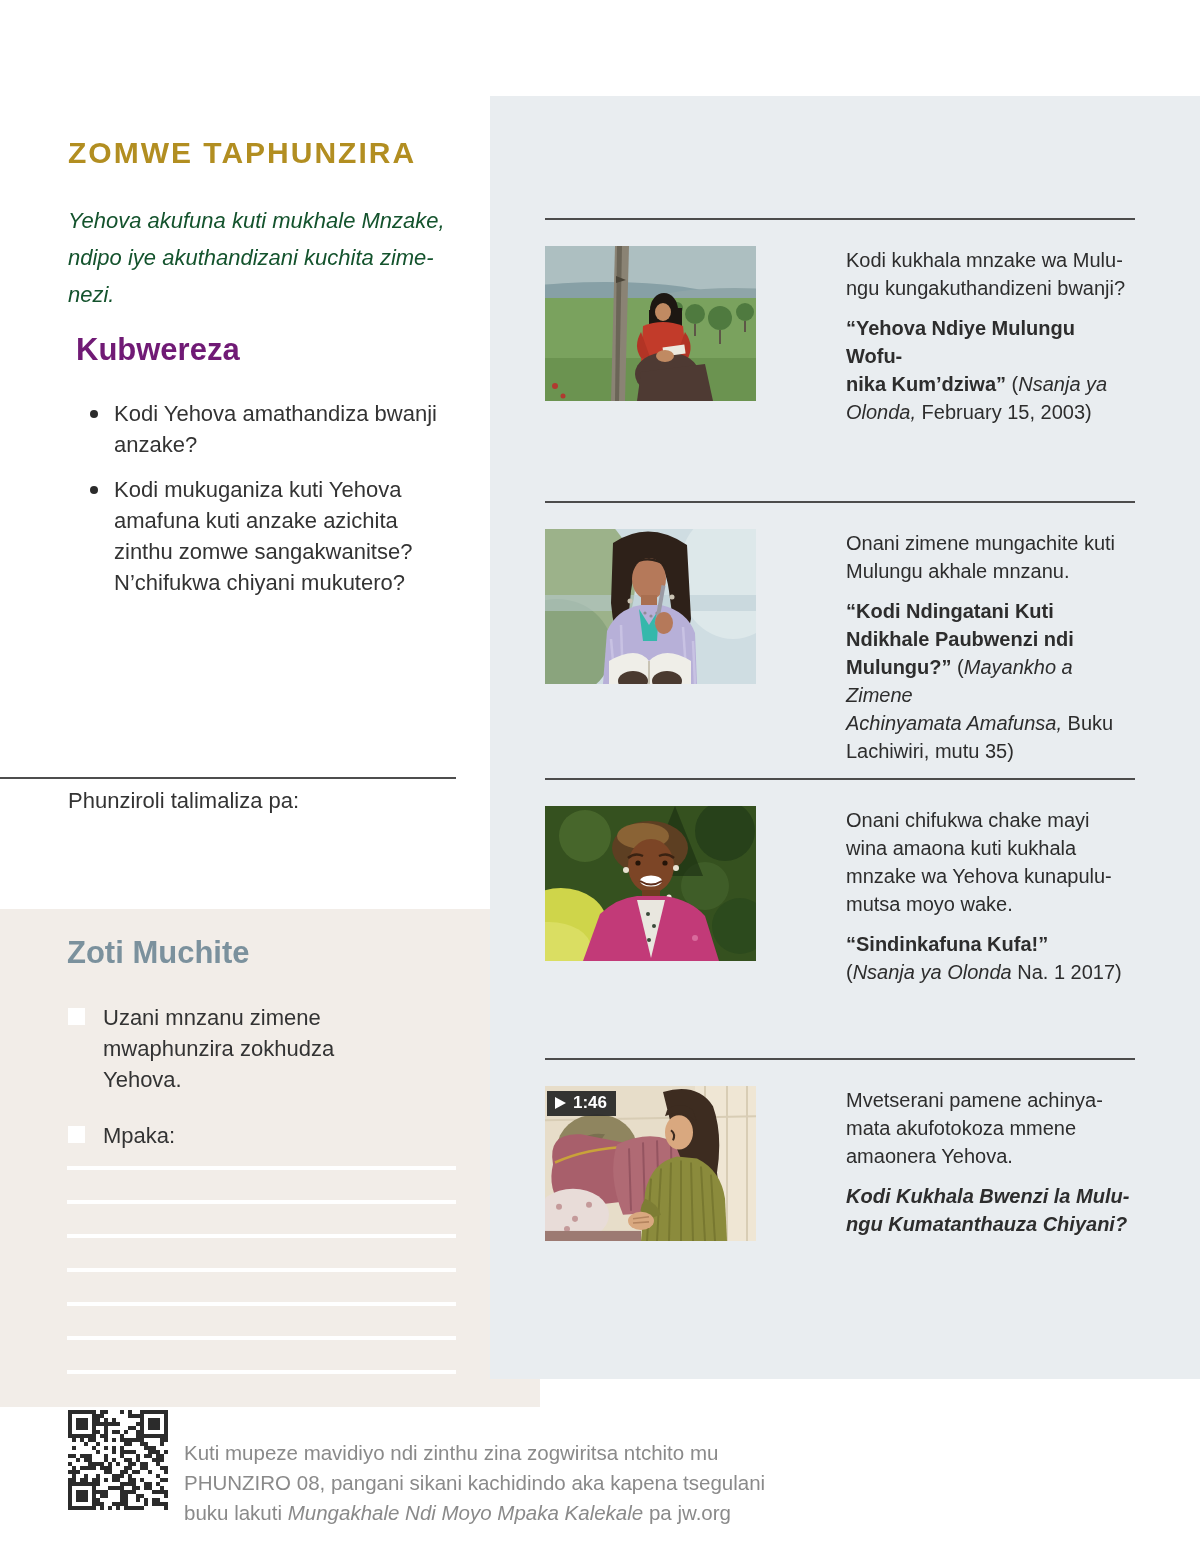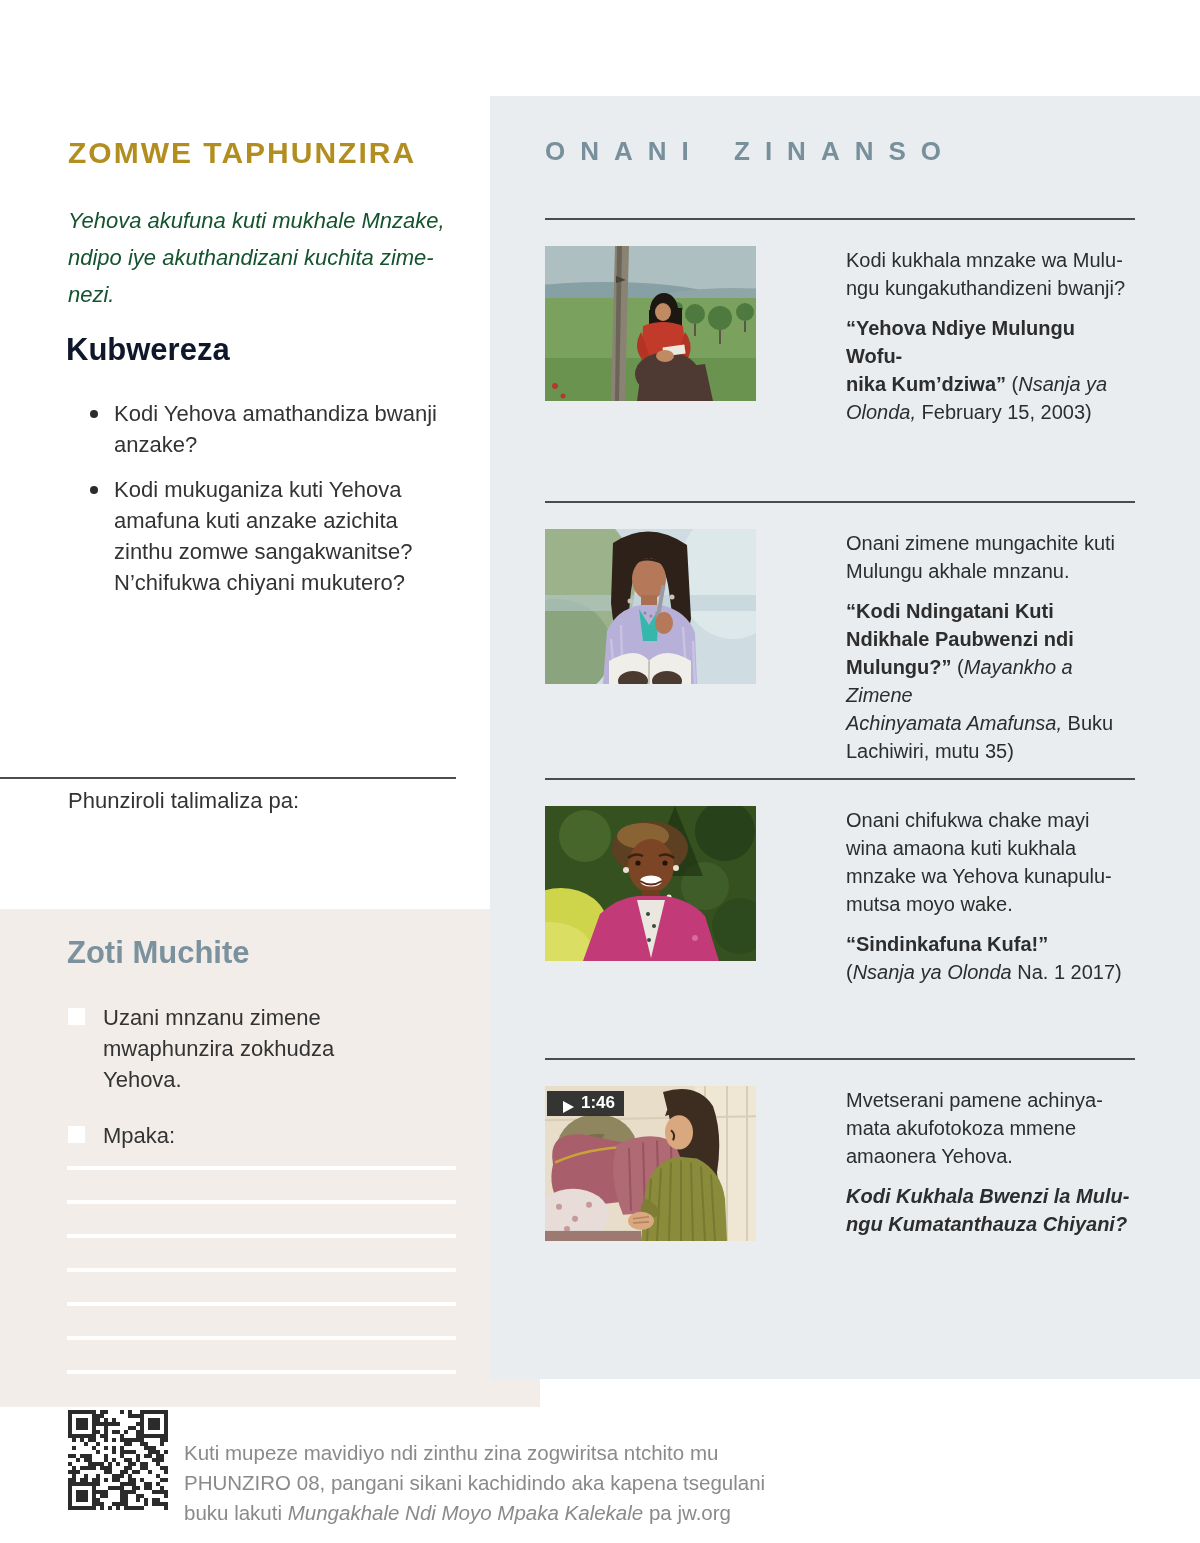--- a/index.html
+++ b/index.html
@@ -5,21 +5,21 @@
   html,body{margin:0;padding:0;background:#fff;}
   .page{position:relative;width:1200px;height:1543px;background:#fff;overflow:hidden;
         font-family:"Liberation Sans",sans-serif;color:#2f2f2f;margin-top:36px;}
   .pre{white-space:pre-line;}
 
   
   .summary-title{position:absolute;left:68px;top:100px;margin:0;font-size:30px;font-weight:700;
     letter-spacing:2px;color:#b28e21;}
   .summary-intro{position:absolute;left:68px;top:166px;margin:0;width:400px;
     font-size:22px;line-height:37px;color:#14532d;font-style:italic;}
-  .review-heading{position:absolute;left:66px;top:296px;margin:0;font-size:31px;font-weight:600;color:#0f172a;}
+  .review-heading{position:absolute;left:76px;top:296px;margin:0;font-size:31px;font-weight:600;color:#701a75;}
   .review-list{position:absolute;left:68px;top:362px;margin:0;padding:0;list-style:none;width:400px;}
   .review-list li{position:relative;padding-left:46px;margin-bottom:14px;
     font-size:22px;line-height:31px;color:#333;}
   .review-list li::before{content:"";position:absolute;left:22px;top:12px;width:8px;height:8px;
     border-radius:50%;background:#2b2b2b;}
   .left-rule{position:absolute;left:0;top:741px;width:456px;border:none;border-top:2px solid #4d4d4d;margin:0;}
   .completed-label{position:absolute;left:68px;top:752px;margin:0;font-size:22px;color:#333;}
 
   
   .action-box{position:absolute;left:0;top:873px;width:540px;height:498px;background:#f2ede8;}
@@ -38,22 +38,22 @@
     letter-spacing:15px;word-spacing:8px;color:#78909c;}
   .media-list{position:absolute;left:55px;top:122px;width:590px;}
   .media-item{position:relative;}
   .media-item.h1{height:283px;}.media-item.h2{height:277px;}.media-item.h3{height:280px;}.media-item.h4{height:310px;}
   .media-rule{border:none;border-top:2px solid #4c4c4c;margin:0;}
   .media-row{display:flex;margin-top:26px;}
   .thumb{position:relative;flex:none;width:211px;height:155px;margin:0;overflow:hidden;}
   .thumb svg{display:block;width:211px;height:155px;}
   .media-text{margin-left:90px;width:300px;font-size:20px;line-height:28px;color:#2d2d2d;}
   .media-text p{margin:0 0 12px 0;white-space:pre-line;}
-  .badge{position:absolute;left:2px;top:5px;display:flex;align-items:flex-end;gap:7px;
-    padding:2px 9px 3px 16px;background:rgba(42,42,42,.95);color:#fff;font-size:17px;font-weight:700;}
+  .badge{position:absolute;left:2px;top:5px;display:flex;align-items:center;gap:7px;
+    padding:2px 9px 3px 8px;background:rgba(42,42,42,.95);color:#fff;font-size:17px;font-weight:700;}
   .play{width:0;height:0;border-left:11px solid #fff;border-top:6.5px solid transparent;
     border-bottom:6.5px solid transparent;display:inline-block;}
 
   
   .qr{position:absolute;left:68px;top:1374px;width:100px;height:100px;}
   .footer-text{position:absolute;left:184px;top:1402px;margin:0;width:760px;
     font-size:20.5px;line-height:30px;color:#8a8a8a;white-space:pre-line;}
 </style>
 </head>
 <body>
@@ -97,21 +97,20 @@
       <div class="wline"></div>
       <div class="wline"></div>
       <div class="wline"></div>
       <div class="wline"></div>
       <div class="wline"></div>
       <div class="wline"></div>
     </div>
   </section>
 
   <section class="see-panel">
-    <h2 class="see-heading">ONANI ZINANSO</h2>
 
     <div class="media-list">
 
       <article class="media-item h1">
         <hr class="media-rule">
         <div class="media-row">
           <figure class="thumb">
             <svg viewBox="0 0 211 155" preserveAspectRatio="none">
               <rect width="211" height="58" fill="#adbfc1"></rect>
               <ellipse cx="60" cy="52" rx="110" ry="16" fill="#87a0a6"></ellipse>

